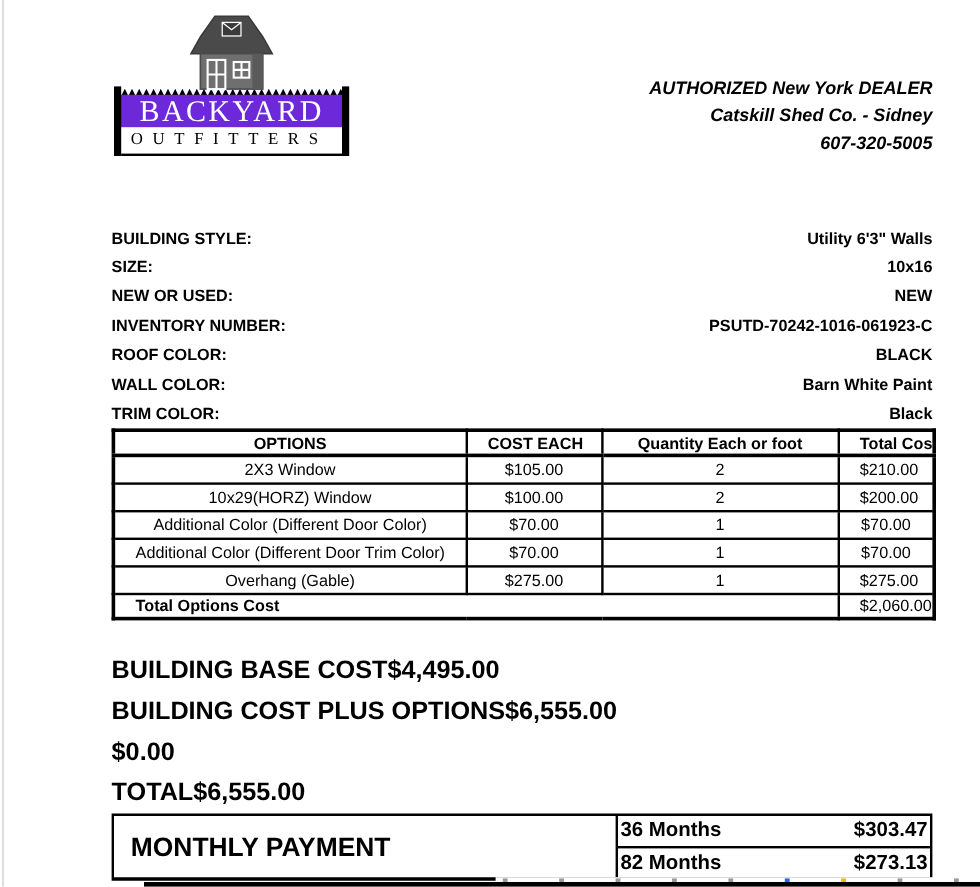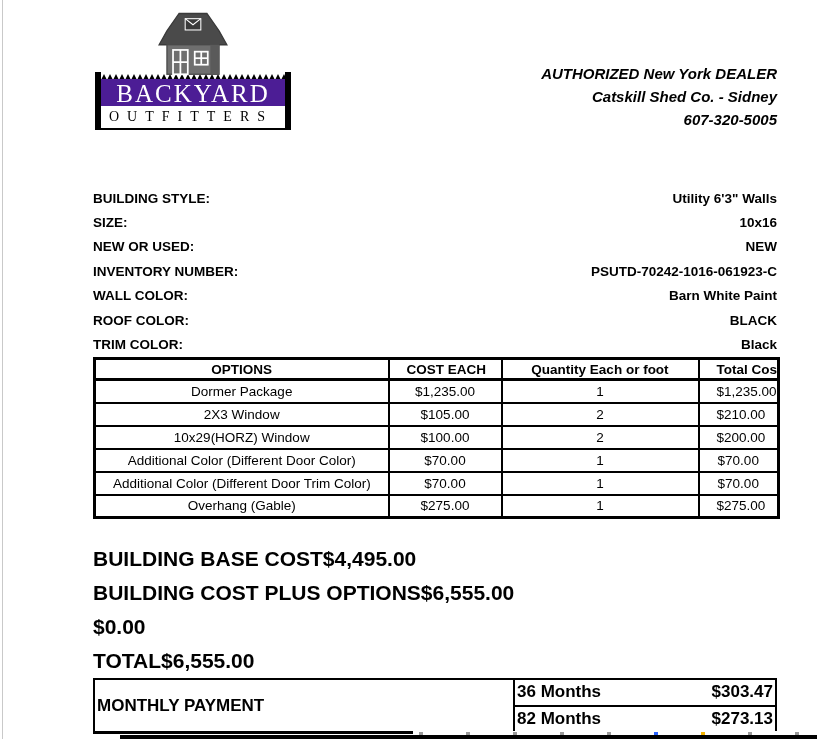--- a/index.html
+++ b/index.html
@@ -5,21 +5,21 @@
   * { margin:0; padding:0; box-sizing:border-box; }
   html,body { width:817px; height:739px; background:#ffffff; overflow:hidden; }
   body { position:relative; font-family:"Liberation Sans", sans-serif; color:#000; }
 
   .window-edge { position:absolute; left:2px; top:0; bottom:0; width:1px; background:#c9c9c9; }
 
   
   .logo { position:absolute; left:95px; top:8px; width:196px; height:120px; }
   .logo .shed { position:absolute; left:50%; transform:translateX(-50%); top:2px; z-index:3; }
   .logo .grass { position:absolute; left:0; right:0; top:65px; height:7px; z-index:1; }
-  .logo .banner { position:absolute; left:4px; right:4px; top:71px; height:27px; background:#4c1d95;
+  .logo .banner { position:absolute; left:4px; right:4px; top:71px; height:27px; background:#6d28d9;
                   z-index:2; display:flex; align-items:center; justify-content:center; }
   .logo .banner span { font-family:"Liberation Serif", serif; color:#fff; font-size:25px;
                        letter-spacing:2px; line-height:1; padding-top:1px; }
   .logo .bar-left, .logo .bar-right { position:absolute; top:64px; width:6px; height:58px; background:#000; z-index:4; }
   .logo .bar-left { left:0; } .logo .bar-right { right:0; }
   .logo .outfitters { position:absolute; left:6px; right:6px; top:99px; text-align:center;
                       font-family:"Liberation Serif", serif; font-size:14px; letter-spacing:8px;
                       padding:2px 13px 3px 8px; border-bottom:2px solid #000; white-space:nowrap; }
 
   
@@ -43,22 +43,22 @@
   table.options { border:3px solid #000; }
 
   
   .summary { position:absolute; left:93px; top:542px; width:684px; }
   .sum-row { display:flex; justify-content:flex-start; align-items:center; height:34px;
              font-size:21px; font-weight:bold; }
 
   
   .monthly { position:absolute; left:93px; top:678px; width:684px; height:56px;
              border:2px solid #000; border-bottom-width:3px; display:flex; }
-  .monthly .left-cell { width:420px; display:flex; align-items:center; padding-left:2px;
-             font-size:17px; font-weight:bold; border-right:2px solid #000; }
+  .monthly .left-cell { width:420px; display:flex; align-items:center; padding-left:14px;
+             font-size:22px; font-weight:bold; border-right:2px solid #000; }
   .monthly .plans { flex:1; display:flex; flex-direction:column; }
   .monthly .plan-row { flex:1; display:flex; justify-content:space-between; align-items:center;
              font-size:17px; font-weight:bold; padding:0 2px; }
   .monthly .plan-row + .plan-row { border-top:2px solid #000; }
 
   
   .bottom-bar { position:absolute; left:120px; right:0; bottom:0; height:4px; background:#000; }
   .icon-sliver { position:absolute; right:12px; bottom:4px; height:4px; width:392px; background:#fff;
                  display:flex; align-items:flex-end; justify-content:space-between; padding:0 6px; }
   .icon-sliver i { display:block; width:4px; height:3px; background:#9a9a9a; }
@@ -112,26 +112,26 @@
   </div>
   <div class="spec-row">
     <span>NEW OR USED:</span>
     <span>NEW</span>
   </div>
   <div class="spec-row">
     <span>INVENTORY NUMBER:</span>
     <span>PSUTD-70242-1016-061923-C</span>
   </div>
   <div class="spec-row">
+    <span>ROOF COLOR:</span>
+    <span>BLACK</span>
+  </div>
+  <div class="spec-row">
     <span>WALL COLOR:</span>
     <span>Barn White Paint</span>
-  </div>
-  <div class="spec-row">
-    <span>ROOF COLOR:</span>
-    <span>BLACK</span>
   </div>
   <div class="spec-row">
     <span>TRIM COLOR:</span>
     <span>Black</span>
   </div>
 </div>
 
 <table class="options">
   <colgroup>
       <col style="width:294px">
@@ -140,26 +140,20 @@
       <col style="width:80px">
     </colgroup>
   <tbody>
       <tr>
     <th>OPTIONS</th>
     <th>COST EACH</th>
     <th>Quantity Each or foot</th>
     <th>Total Cost</th>
   </tr>
   <tr>
-    <td>Dormer Package</td>
-    <td>$1,235.00</td>
-    <td>1</td>
-    <td>$1,235.00</td>
-  </tr>
-  <tr>
     <td>2X3 Window</td>
     <td>$105.00</td>
     <td>2</td>
     <td>$210.00</td>
   </tr>
   <tr>
     <td>10x29(HORZ) Window</td>
     <td>$100.00</td>
     <td>2</td>
     <td>$200.00</td>
@@ -174,20 +168,24 @@
     <td>Additional Color (Different Door Trim Color)</td>
     <td>$70.00</td>
     <td>1</td>
     <td>$70.00</td>
   </tr>
   <tr>
     <td>Overhang (Gable)</td>
     <td>$275.00</td>
     <td>1</td>
     <td>$275.00</td>
+  </tr>
+  <tr class="total">
+    <td class="tlabel" colspan="3">Total Options Cost</td>
+    <td>$2,060.00</td>
   </tr>
 </tbody>
   </table>
 
 <div class="summary">
   <div class="sum-row">
     <span>BUILDING BASE COST</span>
     <span>$4,495.00</span>
   </div>
   <div class="sum-row">

